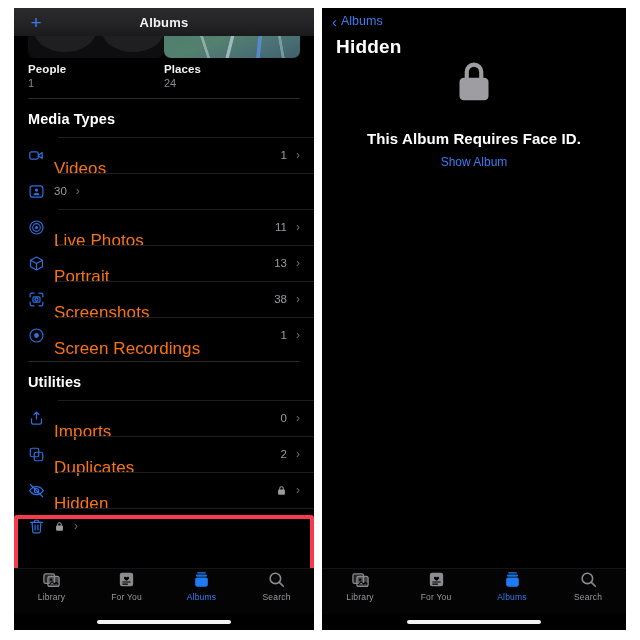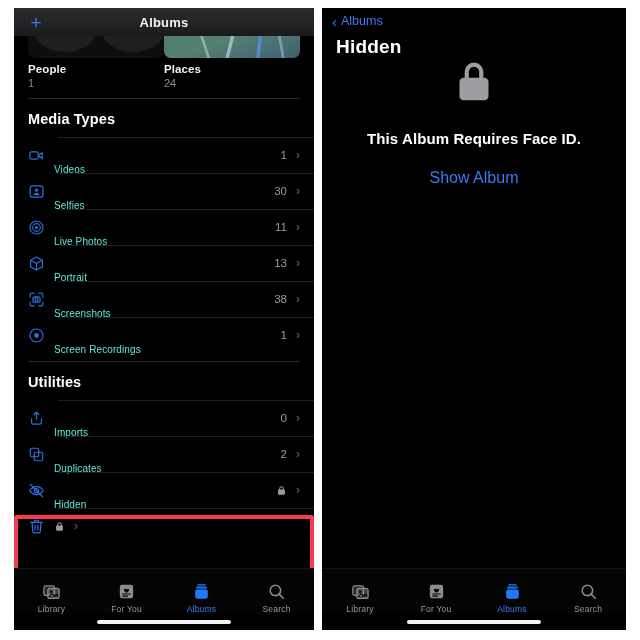--- a/index.html
+++ b/index.html
@@ -151,22 +151,22 @@
     width:26px;
     flex:0 0 26px;
     display:flex;
     align-items:center;
     justify-content:flex-start;
     color:#2f6fe0;
   }
   .row-icon svg { display:block; }
   .row-label {
     flex:1 1 auto;
-    color:#5eead4;
-    font-size:10px;
+    color:#f97316;
+    font-size:17px;
     letter-spacing:.1px;
     margin-top:28px;
   }
   .row-count {
     color:#9a9a9f;
     font-size:11.5px;
     margin-right:7px;
   }
   .row-lock {
     margin-right:7px;
@@ -194,21 +194,21 @@
     pointer-events:none;
     z-index:5;
   }
 
   
   .tabbar {
     flex:0 0 auto;
     height:46px;
     background:#040404;
     display:flex;
-    align-items:flex-end;
+    align-items:flex-start;
     border-top:1px solid #141416;
   }
   .tab {
     flex:1 1 0;
     display:flex;
     flex-direction:column;
     align-items:center;
     gap:3px;
     cursor:pointer;
   }
@@ -266,22 +266,22 @@
   }
   .lock-glyph { color:#9d9da2; margin-bottom:20px; }
   .lock-msg {
     color:#ffffff;
     font-size:15px;
     font-weight:bold;
     letter-spacing:.1px;
   }
   .show-album {
     color:#3a7bf2;
-    font-size:16px;
-    margin-top:22px;
+    font-size:12px;
+    margin-top:8px;
     cursor:pointer;
   }
 </style>
 </head>
 <body>
 
 <div class="stage">
 
   <div class="phone left">
 
@@ -322,21 +322,20 @@
       </div>
 
       <div class="row">
         <span class="row-icon">
           <svg width="17" height="17" viewBox="0 0 24 24" fill="none" stroke="currentColor" stroke-width="1.7">
             <rect x="3" y="4" width="18" height="16" rx="3.5"></rect>
             <circle cx="12" cy="10" r="2.3" fill="currentColor" stroke="none"></circle>
             <path d="M7.6 17.2c.9-2.2 2.5-3.3 4.4-3.3s3.5 1.1 4.4 3.3" fill="currentColor" stroke="none"></path>
           </svg>
         </span>
-        <span class="row-label">Selfies</span>
         <span class="row-count">30</span>
         <span class="chev">›</span>
       </div>
 
       <div class="row">
         <span class="row-icon">
           <svg width="17" height="17" viewBox="0 0 24 24" fill="none" stroke="currentColor" stroke-width="1.6">
             <circle cx="12" cy="12" r="9.2"></circle>
             <circle cx="12" cy="12" r="5.4"></circle>
             <circle cx="12" cy="12" r="2.2" fill="currentColor" stroke="none"></circle>

